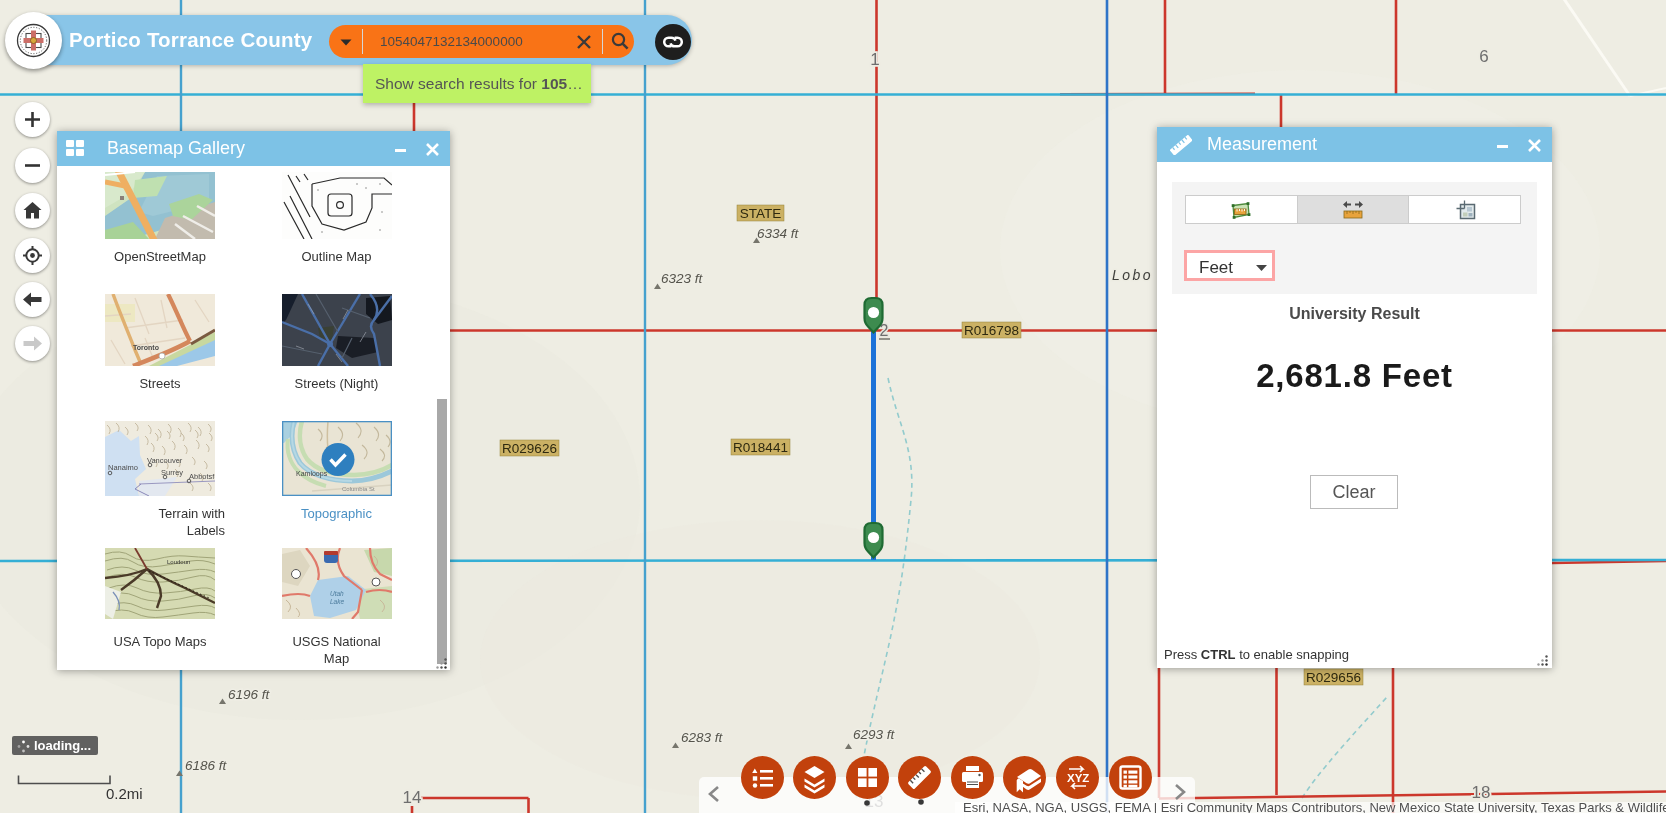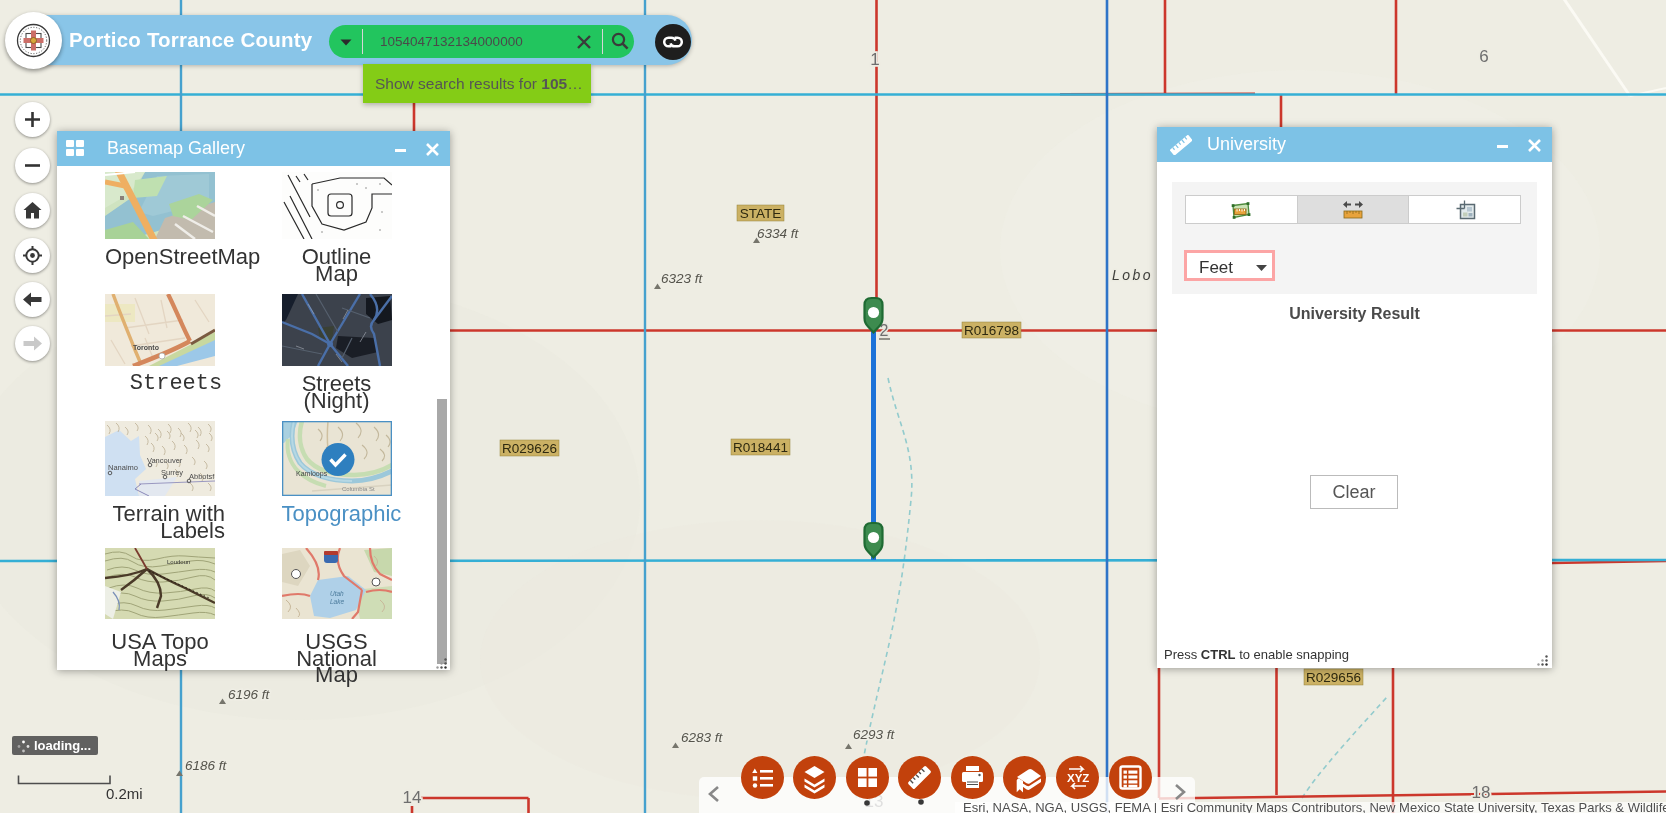--- a/index.html
+++ b/index.html
@@ -3,28 +3,28 @@
 <meta charset="utf-8">
 <style>
 html,body{margin:0;padding:0;}
 body{width:1666px;height:813px;overflow:hidden;position:relative;background:#EEEDE3;font-family:"Liberation Sans",sans-serif;}
 .abs{position:absolute;}
 #maplayer{position:absolute;left:0;top:0;opacity:0.999;}
 
 #appbar{position:absolute;left:8px;top:15px;width:684px;height:50px;border-radius:25px;background:#89C5E8;box-shadow:0 1px 4px rgba(0,0,0,.25);}
 #logo{position:absolute;left:5px;top:12px;width:57px;height:57px;border-radius:50%;background:#fff;box-shadow:0 2px 4px rgba(0,0,0,.4);}
 #apptitle{position:absolute;left:69px;top:15px;height:48px;line-height:50px;color:#fff;font-size:20.5px;font-weight:bold;letter-spacing:0.2px;}
-#searchpill{position:absolute;left:329px;top:25px;width:305px;height:33px;border-radius:17px;background:#22c55e;}
+#searchpill{position:absolute;left:329px;top:25px;width:305px;height:33px;border-radius:17px;background:#f97316;}
 #searchtext{position:absolute;left:51px;top:0;height:33px;line-height:33px;font-size:13.5px;color:#4a4a4a;}
 #linkbtn{position:absolute;left:655px;top:24px;width:36px;height:36px;border-radius:50%;background:#1E1E1E;}
-#dropdown{position:absolute;left:363px;top:64px;width:228px;height:39px;background:#84cc16;box-shadow:0 2px 5px rgba(0,0,0,.25);font-size:15.5px;color:#555;line-height:39px;padding-left:12px;box-sizing:border-box;white-space:nowrap;overflow:hidden;}
+#dropdown{position:absolute;left:363px;top:64px;width:228px;height:39px;background:#bef264;box-shadow:0 2px 5px rgba(0,0,0,.25);font-size:15.5px;color:#555;line-height:39px;padding-left:12px;box-sizing:border-box;white-space:nowrap;overflow:hidden;}
 
 .zbtn{position:absolute;left:15px;width:35px;height:35px;border-radius:50%;background:#fff;box-shadow:0 1px 3px rgba(0,0,0,.4);text-align:center;}
 
-.bmlabel{text-align:center;font-size:22px;color:#333;line-height:16.5px;}
+.bmlabel{text-align:center;font-size:13px;color:#333;line-height:16.5px;}
 .panel{position:absolute;background:#fff;box-shadow:0 1px 8px rgba(0,0,0,.35);}
 .phead{position:absolute;left:0;top:0;right:0;height:35px;background:#7DC2E6;}
 .ptitle{position:absolute;left:50px;top:0;height:35px;line-height:35px;color:#fff;font-size:18px;}
 .pmin{position:absolute;width:11px;height:3px;background:#fff;}
 
 #btbar{position:absolute;left:699px;top:777px;width:496px;height:40px;border-radius:5px;background:rgba(255,255,255,0.78);}
 .circ{position:absolute;width:43px;height:43px;border-radius:50%;background:#c2410c;top:756px;transform:translateZ(0);}
 .circ svg{position:absolute;left:-1px;top:-1px;}
 #attrib{position:absolute;left:955px;top:802px;width:711px;height:11px;background:rgba(255,255,255,0.65);overflow:hidden;}
 #attribtext{position:absolute;left:8px;top:-2px;font-size:13px;color:#4F4F4F;white-space:nowrap;text-shadow:0 0 2px #fff,0 0 2px #fff;}
@@ -272,21 +272,21 @@
       <path d="M110,2 L92,26"></path>
     </g>
     <g stroke="#56606E" stroke-width="1.2" fill="none">
         <path d="M34,0 L56,38 M0,52 L40,60 M60,14 L88,24 M70,44 L60,64"></path>
       </g>
     <circle cx="48" cy="50" r="3" fill="#4A6FA8"></circle>
     <g stroke="#9aa0aa" stroke-width="1" fill="none" opacity=".7">
         <path d="M26,10 l6,10 M66,16 l-5,9 M84,38 l-6,10 M14,52 l8,3 M54,60 l6,8"></path>
       </g>
   </svg>
-  <div class="abs bmlabel" style="left:64px;top:245px;width:110px;font-family:Liberation Mono, monospace;">Streets</div>
+  <div class="abs bmlabel" style="left:48px;top:245px;width:110px;">Streets</div>
   <div class="abs bmlabel" style="left:224.5px;top:245px;width:110px;">Streets (Night)</div>
 
   <svg class="abs" style="left:48px;top:290px;" width="110" height="75">
     <rect width="110" height="75" fill="#EFEBDF"></rect>
     <polygon points="0,16 14,9 26,20 34,15 35,34 41,48 30,58 34,75 0,75" fill="#CFE0F2"></polygon>
     <polygon points="34,60 72,56 60,75 34,75" fill="#E3E8F0"></polygon>
     <g stroke="#C2B69C" stroke-width="0.9" fill="none">
       <path d="M2,4 q5,4 2,9 M11,2 q5,4 2,9 M20,6 q5,4 2,8 M30,2 q5,4 2,8 M43,4 q5,4 2,9 M53,8 q5,4 2,9 M63,3 q5,4 2,9 M73,7 q5,4 2,9 M83,2 q5,4 2,9 M93,6 q5,4 2,9 M103,3 q5,4 2,8"></path>
       <path d="M40,15 q5,4 2,9 M46,22 q5,4 2,9 M57,25 q5,4 2,9 M67,20 q5,4 2,9 M79,24 q5,4 2,9 M91,19 q5,4 2,9 M101,23 q5,4 2,8 M50,12 q5,4 2,8 M62,10 q5,4 2,8 M76,12 q5,4 2,8 M90,9 q5,4 2,8 M104,12 q5,4 2,8"></path>
       <path d="M49,38 q5,4 2,8 M60,40 q5,4 2,8 M72,38 q5,4 2,8 M87,36 q5,4 2,8 M99,40 q5,4 2,8 M95,52 q5,4 2,8 M103,62 q5,4 2,8 M85,62 q5,4 2,8 M70,48 q5,4 2,8"></path>
@@ -392,21 +392,21 @@
     </svg>
 </div>
 <div class="panel" id="mpanel" style="left:1157px;top:127px;width:395px;height:541px;">
   <div class="phead">
     <svg class="abs" style="left:13px;top:8px;" width="22" height="20">
         <g transform="rotate(-40 11 10)">
           <rect x="-1" y="6.5" width="24" height="7.5" rx="1" fill="#fff"></rect>
           <path d="M3,6.5 v3 M7,6.5 v4 M11,6.5 v3 M15,6.5 v4 M19,6.5 v3" stroke="#7DC2E6" stroke-width="1.2"></path>
         </g>
       </svg>
-    <div class="ptitle">University</div>
+    <div class="ptitle">Measurement</div>
     <div class="pmin" style="left:340px;top:18px;"></div>
     <svg class="abs" style="left:371px;top:12px;" width="13" height="13">
         <path d="M1,1 l11,11 M12,1 l-11,11" stroke="#fff" stroke-width="2.6"></path>
       </svg>
   </div>
   <div class="abs" style="left:15px;top:55px;width:365px;height:112px;background:#F4F4F4;"></div>
 
   <div class="abs" style="left:28px;top:68px;width:336px;height:29px;background:#fff;border:1px solid #CCC;box-sizing:border-box;"></div>
   <div class="abs" style="left:140px;top:68px;width:112px;height:29px;background:#DEDEDE;border:1px solid #CCC;box-sizing:border-box;"></div>
   <svg class="abs" style="left:73px;top:74px;" width="22" height="18">
@@ -434,20 +434,21 @@
     <rect x="12.5" y="13" width="4" height="3.5" fill="#9FB2BE"></rect>
   </svg>
 
   <div class="abs" style="left:27px;top:123px;width:91px;height:31px;background:#fff;border:3px solid #fca5a5;box-sizing:border-box;">
     <span style="position:absolute;left:12px;top:0;line-height:29px;font-size:17px;color:#333;">Feet</span>
     <svg class="abs" style="left:68px;top:11px;" width="13" height="8">
         <path d="M1,1 l5.5,6 l5.5-6 z" fill="#444"></path>
       </svg>
   </div>
   <div class="abs" style="left:0;top:178px;width:395px;text-align:center;font-size:16px;font-weight:bold;color:#4A4A4A;">University Result</div>
+  <div class="abs" style="left:0;top:230px;width:395px;text-align:center;font-size:33px;font-weight:bold;color:#1A1A1A;letter-spacing:0.8px;">2,681.8 Feet</div>
   <div class="abs" style="left:153px;top:327px;width:88px;height:34px;border:1px solid #BBB;box-sizing:border-box;text-align:center;line-height:32px;font-size:18px;color:#555;margin-top:21px;">Clear</div>
   <div class="abs" style="left:7px;top:520px;font-size:13px;color:#333;">Press <b>CTRL</b> to enable snapping</div>
   <svg class="abs" style="left:379px;top:527px;" width="13" height="12">
       <g fill="#9a9a9a">
         <circle cx="10.5" cy="2.5" r="1.2" fill="#555"></circle>
         <circle cx="10.5" cy="6.5" r="1.2" fill="#555"></circle>
         <circle cx="6.5" cy="6.5" r="1.2"></circle>
         <circle cx="10.5" cy="10.5" r="1.2" fill="#333"></circle>
         <circle cx="6.5" cy="10.5" r="1.2" fill="#555"></circle>
         <circle cx="2.5" cy="10.5" r="1.2"></circle>

